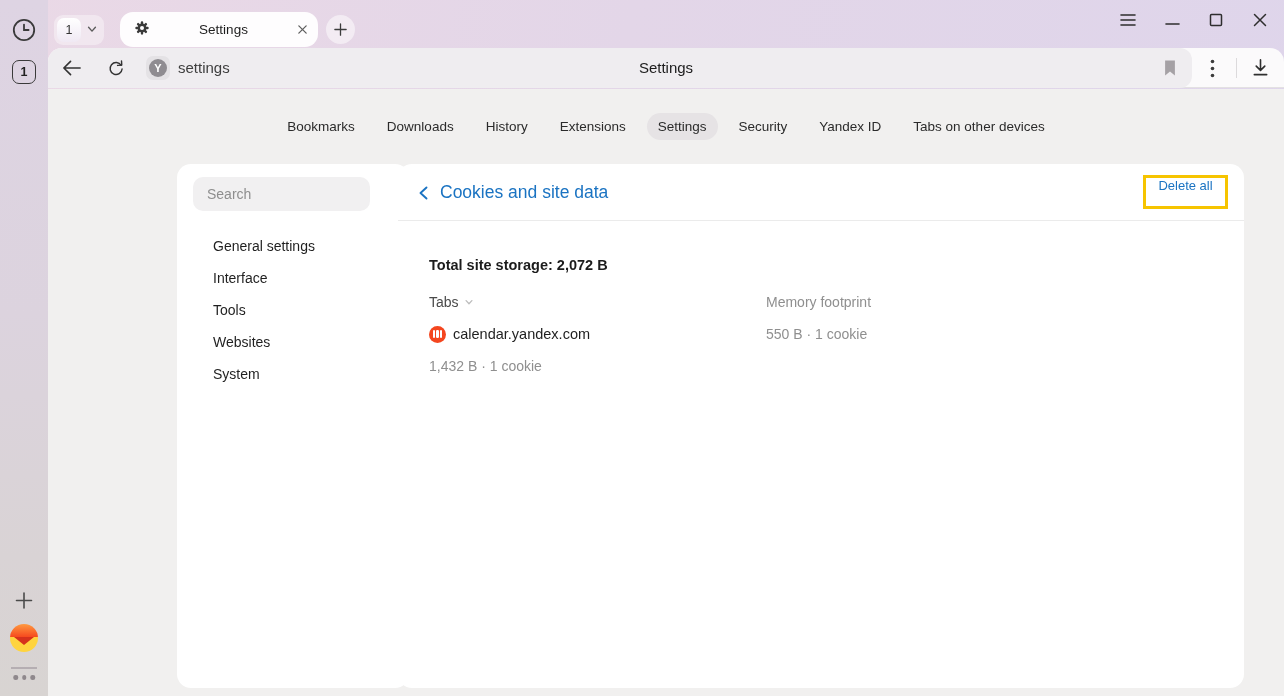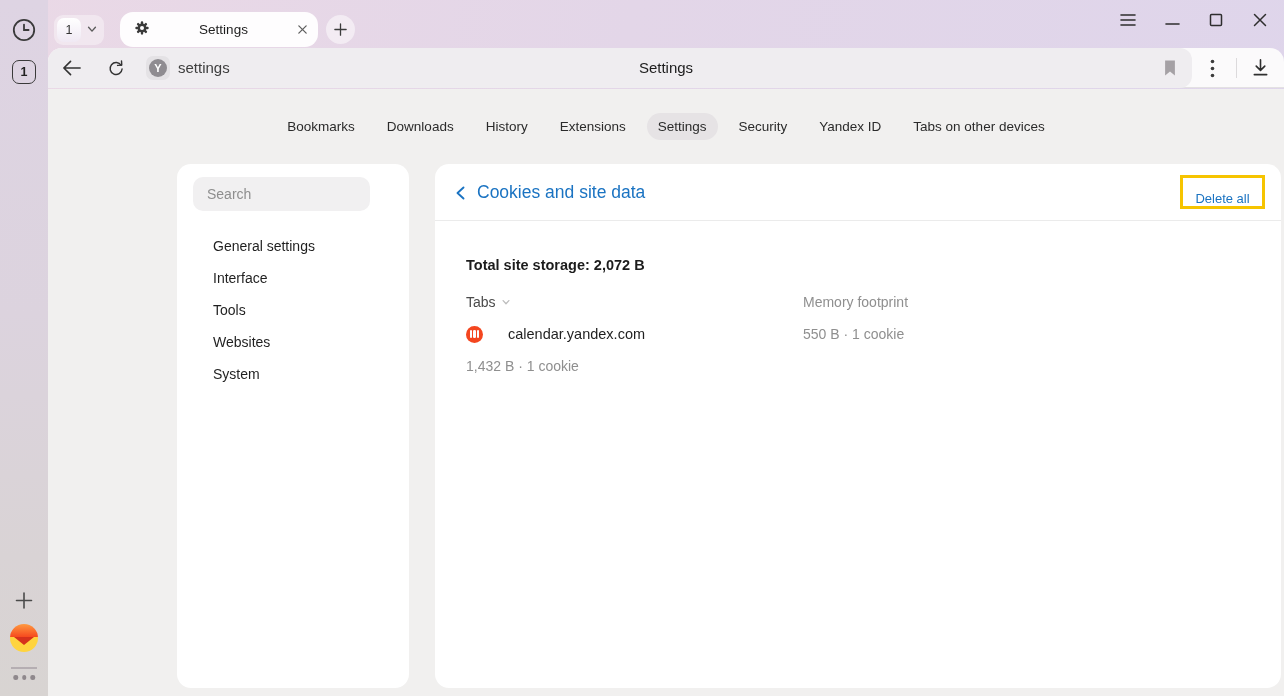--- a/index.html
+++ b/index.html
@@ -65,37 +65,37 @@
   .panel { position:absolute; top:75px; background:#fff; border-radius:14px; }
   .sidebar-panel { left:129px; width:232px; height:524px; }
   .search-box { position:absolute; left:16px; top:13px; width:177px; height:34px;
     background:#f1f0f1; border-radius:10px; }
   .search-box input { width:100%; height:100%; border:none; background:transparent; outline:none;
     padding:0 14px; font-size:14px; font-family:"Liberation Sans",sans-serif; color:#333; }
   .search-box input::placeholder { color:#8e8e8e; }
   .side-list { position:absolute; left:0; top:66px; width:100%; list-style:none; }
   .side-item { height:32px; line-height:32px; padding-left:36px; font-size:14px; color:#1f1f1f; cursor:pointer; }
 
-  .main-panel { left:387px; width:846px; height:524px; }
+  .main-panel { left:350px; width:846px; height:524px; }
   .mp-header { position:relative; height:57px; border-bottom:1px solid #ebebeb; }
   .mp-title-row { position:absolute; left:14px; top:0; height:57px; display:flex; align-items:center; gap:4px; }
   .back-chev { width:24px; height:24px; background:none; border:none; display:flex; align-items:center;
     justify-content:center; cursor:pointer; }
   .mp-title { font-size:17.5px; font-weight:500; color:#1a73c2; }
   .hl-box { position:absolute; right:16px; top:11px; width:85px; height:34px;
-    border:3.5px solid #f6c400; display:flex; align-items:flex-end; justify-content:center; }
+    border:3.5px solid #f6c400; display:flex; align-items:flex-start; justify-content:center; }
   .delete-all { background:none; border:none; font-size:13px; color:#1a73c2; cursor:pointer;
     font-family:"Liberation Sans",sans-serif; }
   .mp-body { padding:0 32px 0 31px; }
   .total { margin-top:36px; font-size:14.5px; font-weight:bold; color:#1c1c1c; }
   .tbl { margin-top:13px; }
   .tbl-row { display:grid; grid-template-columns:337px 1fr; align-items:center; height:32px; }
   .col-head { font-size:14px; color:#8f8f8f; }
   .site-head { font-size:14px; color:#4a4a4a; display:flex; align-items:center; gap:5px; cursor:pointer; }
-  .site-cell { display:flex; align-items:center; gap:25px; font-size:14.5px; color:#1f1f1f; }
+  .site-cell { display:flex; align-items:center; gap:7px; font-size:14.5px; color:#1f1f1f; }
   .mem-cell { font-size:14px; color:#8f8f8f; }
   .fav-cal { width:17px; height:17px; border-radius:50%; background:#f4461f;
     display:flex; align-items:center; justify-content:center; gap:1.5px; flex:0 0 17px; }
   .fav-cal i { width:2.2px; height:7.5px; background:#fff; border-radius:1.2px; }
   .fav-mail { width:17px; height:13px; background:#ffcc00; border-radius:2px; position:relative;
     overflow:hidden; flex:0 0 17px; }
   .fav-mail::before { content:""; position:absolute; top:0; left:0;
     border-left:8.5px solid transparent; border-right:8.5px solid transparent; border-top:7px solid #f5321e; }
 </style>
 </head>

